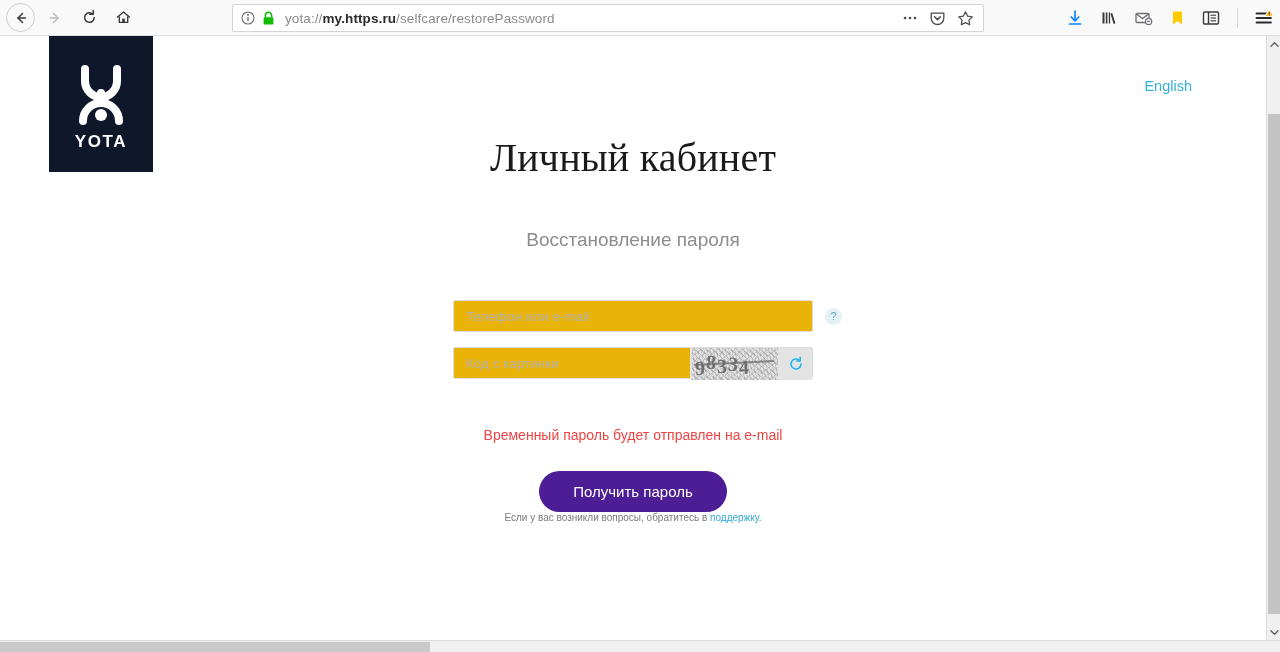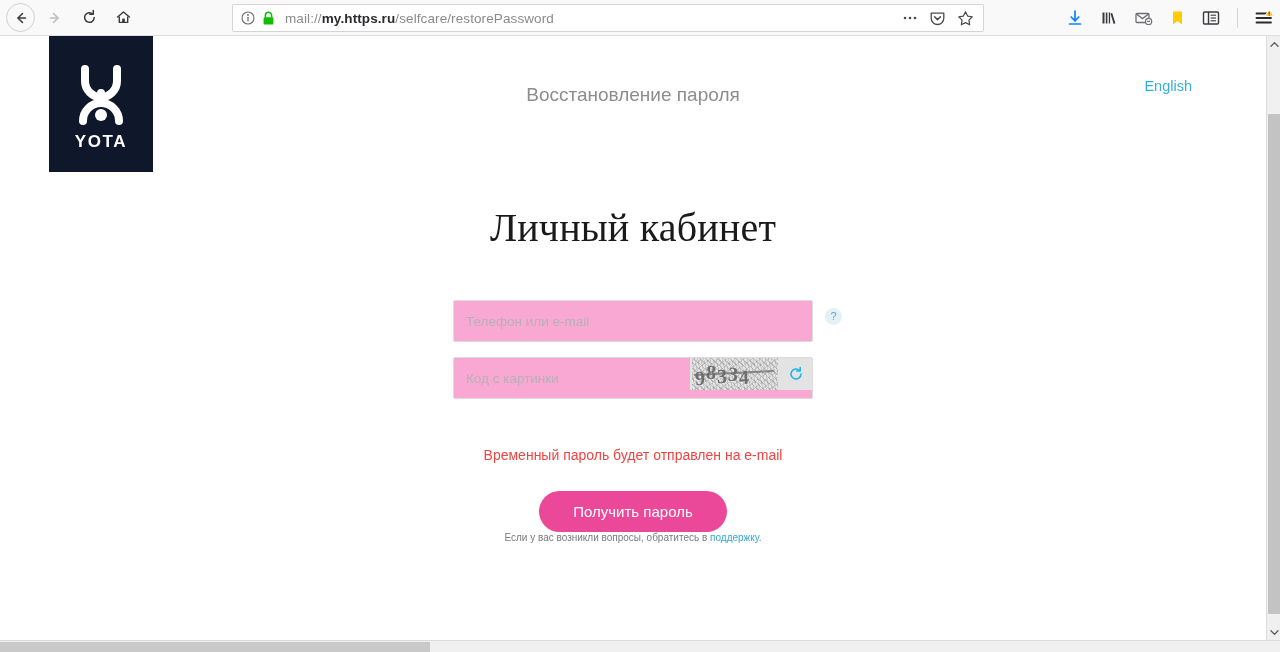--- a/index.html
+++ b/index.html
@@ -118,23 +118,23 @@
   .field-row {
     margin: 0 auto;
     width: 360px;
     position: relative;
     display: flex; align-items: center;
   }
   #field-login-row { margin-top: 49px; }
   #field-captcha-row { margin-top: 15px; border-radius: 16px; }
 
   .text-input {
-    width: 360px; height: 42px;
+    width: 360px; height: 32px;
     border: 1px solid #dcdcdc;
-    background: #f9a8d4;
+    background: #eab308;
     border-radius: 2px;
     font-family: "Liberation Sans", sans-serif;
     font-size: 13.5px;
     color: #4a4a4a;
     padding: 0 12px;
     outline: none;
   }
   .text-input::placeholder { color: #b3b3b3; }
 
   #help-icon {
@@ -200,21 +200,21 @@
   #hint-text {
     margin-top: 47px;
     font-size: 14px;
     color: #ef4444;
     line-height: 19px;
   }
 
   #submit-button {
     margin-top: 26px;
     display: inline-block;
-    background: #ec4899;
+    background: #4c1d95;
     color: #ffffff;
     border: none;
     border-radius: 22px;
     height: 41px;
     padding: 0 34px;
     font-family: "Liberation Sans", sans-serif;
     font-size: 15px;
     cursor: pointer;
   }
 
@@ -296,21 +296,21 @@
         <circle cx="7" cy="7" r="6" fill="none" stroke="#6e6e72" stroke-width="1.1"></circle>
         <circle cx="7" cy="4" r="0.9" fill="#6e6e72"></circle>
         <rect x="6.4" y="5.8" width="1.2" height="4.6" rx=".5" fill="#6e6e72"></rect>
       </svg>
       <svg width="13" height="15" viewBox="0 0 13 15">
         <path d="M3.4 6.5 V4.4 a3.1 3.1 0 0 1 6.2 0 V6.5" fill="none" stroke="#12bc00" stroke-width="1.6"></path>
         <rect x="1.6" y="6.2" width="9.8" height="7.4" rx="1.2" fill="#12bc00"></rect>
       </svg>
     </div>
     <div id="url-text">
-      <span class="scheme">mail://</span><span class="host">my.https.ru</span><span class="scheme">/selfcare/restorePassword</span>
+      <span class="scheme">yota://</span><span class="host">my.https.ru</span><span class="scheme">/selfcare/restorePassword</span>
     </div>
     <div class="url-actions">
       <svg width="16" height="16" viewBox="0 0 16 16">
         <circle cx="3" cy="8" r="1.3" fill="#4a4a4d"></circle>
         <circle cx="8" cy="8" r="1.3" fill="#4a4a4d"></circle>
         <circle cx="13" cy="8" r="1.3" fill="#4a4a4d"></circle>
       </svg>
       <svg width="17" height="17" viewBox="0 0 17 17">
         <path d="M2.2 3.2 h12.6 v5.1 c0 3.5-2.9 6.2-6.3 6.2 S2.2 11.8 2.2 8.3 Z" fill="none" stroke="#4a4a4d" stroke-width="1.3" stroke-linejoin="round"></path>
         <path d="M5.6 6.8 L8.5 9.6 L11.4 6.8" fill="none" stroke="#4a4a4d" stroke-width="1.5" stroke-linecap="round" stroke-linejoin="round"></path>
@@ -382,23 +382,23 @@
       <path d="M8 58 a18 18 0 0 1 36 0" fill="none" stroke="#ffffff" stroke-width="8" stroke-linecap="round"></path>
       <circle cx="26" cy="52" r="6" fill="#ffffff"></circle>
     </svg>
     <div id="yota-wordmark">YOTA</div>
   </div>
 
   <a id="lang-link">English</a>
 
   <div id="main-col">
 
+    <div id="page-title">Личный кабинет</div>
+
     <div id="subtitle">Восстановление пароля</div>
-
-    <div id="page-title">Личный кабинет</div>
 
     <div class="field-row" id="field-login-row">
       <input class="text-input" id="login-input" type="text" placeholder="Телефон или e-mail" style="">
       <div id="help-icon">?</div>
     </div>
 
     <div class="field-row" id="field-captcha-row">
       <input class="text-input" id="captcha-input" type="text" placeholder="Код с картинки" style="">
       <div id="captcha-box">
         <div id="captcha-img">

